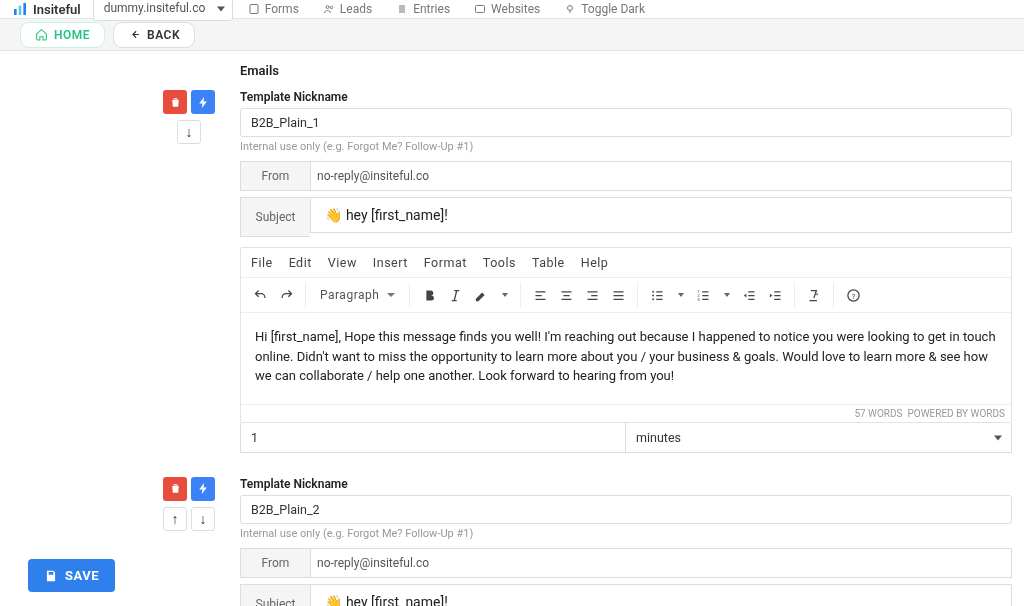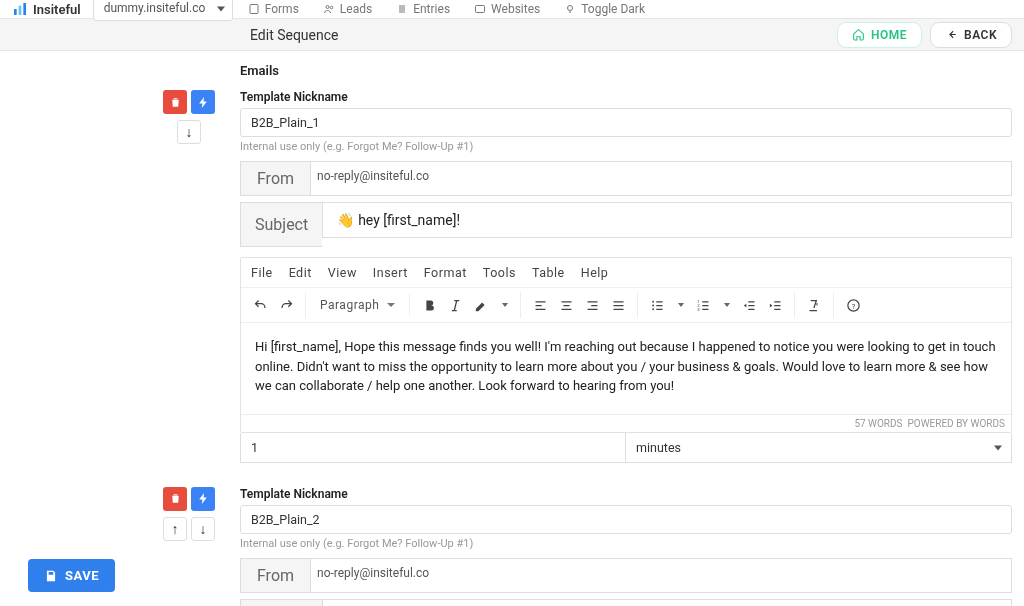--- a/index.html
+++ b/index.html
@@ -26,21 +26,21 @@
   .action-row { display: flex; gap: 4px; }
   .sq-btn { width: 24px; height: 24px; border-radius: 3px; display: inline-flex; align-items: center; justify-content: center; border: none; color: #fff; }
   .sq-btn.red { background: #e74c3c; }
   .sq-btn.blue { background: #3b82f6; }
   .arrow-row { display: flex; gap: 4px; margin-top: 6px; }
   .arrow-btn { width: 24px; height: 24px; border: 1px solid #ddd; border-radius: 3px; background: #fff; display: inline-flex; align-items: center; justify-content: center; color: #333; font-size: 14px; }
   .field-label { font-size: 12px; font-weight: 600; color: #222; margin-bottom: 4px; }
   .field-input { width: 100%; border: 1px solid #ddd; border-radius: 3px; padding: 6px 10px; font-size: 12.5px; color: #333; margin-bottom: 3px; }
   .hint { font-size: 11px; color: #999; margin-bottom: 8px; }
   .addr-row { display: flex; align-items: stretch; margin-bottom: 6px; }
-  .addr-label-box { border: 1px solid #ddd; border-right: none; background: #f5f5f5; padding: 7px 14px; font-size: 16px; color: #666; min-width: 70px; text-align: center; }
+  .addr-label-box { border: 1px solid #ddd; border-right: none; background: #f5f5f5; padding: 7px 14px; font-size: 12px; color: #666; min-width: 70px; text-align: center; }
   .addr-value-box { border: 1px solid #ddd; padding: 7px 6px; font-size: 12px; color: #555; flex: 1; }
   .subject-row { display: flex; align-items: flex-start; margin-bottom: 10px; }
   .subject-input { border: 1px solid #ddd; padding: 9px 14px; font-size: 14px; color: #222; flex: 1; }
   .editor { border: 1px solid #e2e2e2; border-radius: 2px; overflow: hidden; }
   .editor-menubar { display: flex; gap: 16px; padding: 7px 10px; font-size: 12.5px; color: #444; border-bottom: 1px solid #eee; }
   .editor-menubar span { letter-spacing: .5px; }
   .editor-toolbar { display: flex; align-items: center; gap: 2px; padding: 4px 6px; border-bottom: 1px solid #eee; background: #fff; flex-wrap: nowrap; }
   .tool-group { display: flex; align-items: center; border-right: 1px solid #eee; padding-right: 6px; margin-right: 4px; }
   .tool-group:last-child { border-right: none; }
   .tbtn { width: 26px; height: 26px; display: inline-flex; align-items: center; justify-content: center; border: none; background: transparent; color: #444; border-radius: 3px; }
@@ -185,21 +185,20 @@
   <a class="nav-link">
     <svg width="12" height="12" viewBox="0 0 24 24">
         <circle cx="12" cy="10" r="5" fill="none" stroke="currentColor" stroke-width="2"></circle>
         <path d="M10 18h4" stroke="currentColor" stroke-width="2"></path>
       </svg>
     <span class="t">Toggle Dark</span>
   </a>
 </div>
 
 <div class="secondary-bar">
-  <div class="title">Edit Sequence</div>
   <a class="btn home">
     <svg width="13" height="13">
         <use href="#i-home"></use>
       </svg>
     <span>HOME</span>
   </a>
   <a class="btn">
     <svg width="13" height="13">
         <use href="#i-back"></use>
       </svg>

